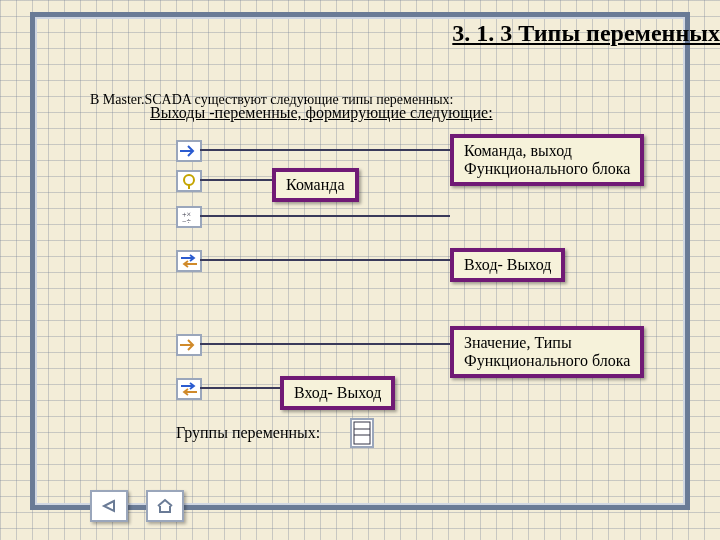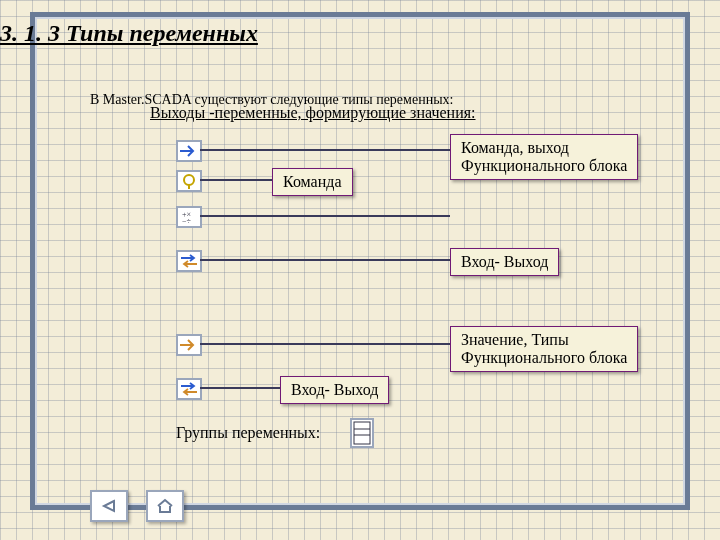--- a/index.html
+++ b/index.html
@@ -4,40 +4,40 @@
 <style>
   html,body{margin:0;padding:0;width:720px;height:540px;font-family:"Times New Roman",serif;color:#000;}
   .page{position:relative;width:720px;height:540px;background:#f3edd8;}
   
   .page::before{content:"";position:absolute;inset:0;
     background-image:
       linear-gradient(to right, rgba(120,130,150,.35) 1px, transparent 1px),
       linear-gradient(to bottom, rgba(120,130,150,.35) 1px, transparent 1px);
     background-size:16px 16px;}
   .frame{position:absolute;left:30px;top:12px;right:30px;bottom:30px;border:5px solid #6a7b96;box-shadow:inset 0 0 0 2px #cfd6e2;}
-  .title{position:absolute;left:0;right:0;top:20px;text-align:left;font-style:italic;font-weight:bold;text-decoration:underline;font-size:24px;}
+  .title{position:absolute;left:0;right:0;top:20px;text-align:right;font-weight:bold;text-decoration:underline;font-size:24px;}
   .subtitle{position:absolute;left:90px;top:60px;font-size:14px;margin-top:32px;}
   .section{position:absolute;font-size:16px;}
-  .box{position:absolute;background:#f6f2da;border:1px solid #701a75;box-shadow:2px 2px 3px rgba(0,0,0,.35);padding:4px 10px;font-size:16px;white-space:pre-line;}
+  .box{position:absolute;background:#f6f2da;border:4px solid #701a75;box-shadow:2px 2px 3px rgba(0,0,0,.35);padding:4px 10px;font-size:16px;white-space:pre-line;}
   .icon{position:absolute;width:22px;height:18px;border:2px solid #9aa6bb;background:#fff;}
   .icon svg{position:absolute;inset:0;}
   .line{position:absolute;height:0;border-top:2px solid #3a3a5a;}
   .nav{position:absolute;left:90px;bottom:18px;display:flex;gap:18px;}
   .nav .btn{width:34px;height:28px;border:2px solid #9aa6bb;background:#fff;display:flex;align-items:center;justify-content:center;box-shadow:2px 2px 3px rgba(0,0,0,.3);}
 </style>
 </head>
 <body>
 <div class="page">
 
   <div class="frame"></div>
 
   <div class="title">3. 1. 3 Типы переменных</div>
   <div class="subtitle">В Master.SCADA существуют следующие типы переменных:</div>
 
-  <div class="section" style="left:150px;top:104px;text-decoration:underline;">Выходы  -переменные, формирующие значения:</div>
+  <div class="section" style="left:150px;top:104px;text-decoration:underline;">Выходы  -переменные, формирующие следующие:</div>
 
   <div class="icon" style="left:176px;top:140px;">
     <svg viewBox="0 0 22 18">
         <path d="M2 9 L14 9 M10 4 L15 9 L10 14" stroke="#2a5bd0" stroke-width="2" fill="none"></path>
       </svg>
   </div>
   <div class="icon" style="left:176px;top:170px;">
     <svg viewBox="0 0 22 18">
         <circle cx="11" cy="8" r="5" stroke="#c4a400" stroke-width="2" fill="none"></circle>
         <line x1="11" y1="13" x2="11" y2="17" stroke="#c4a400" stroke-width="2"></line>

